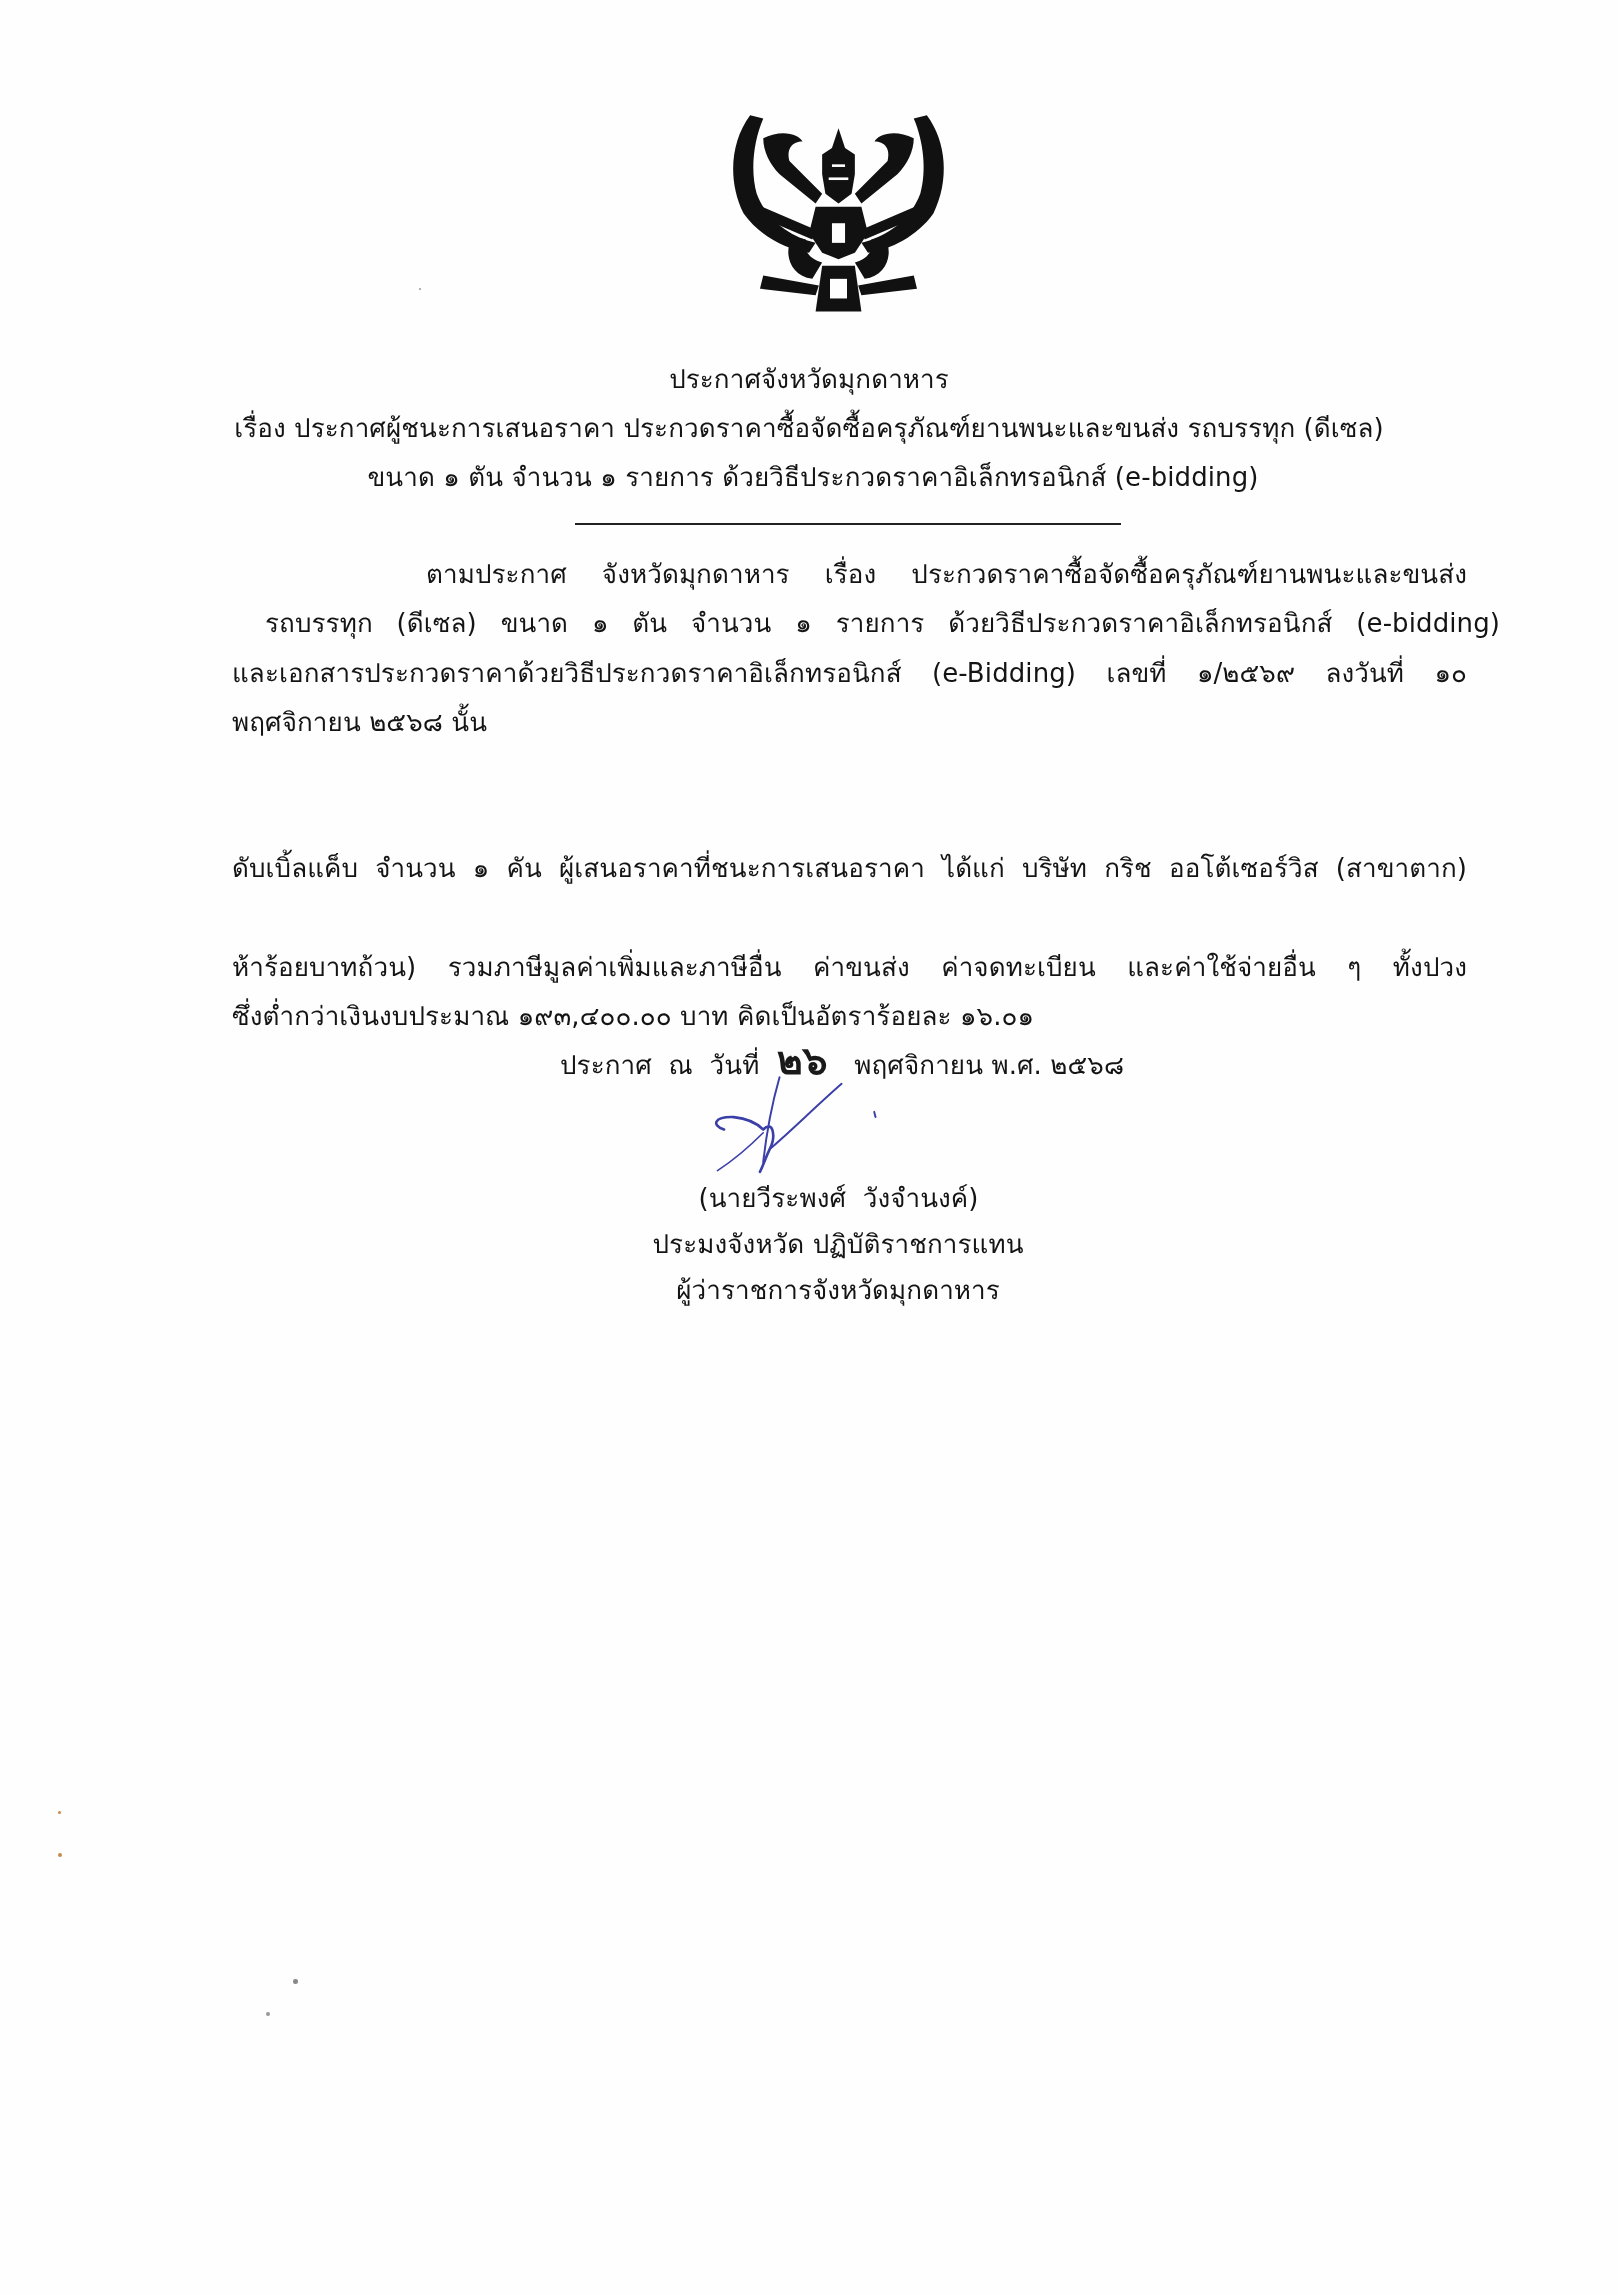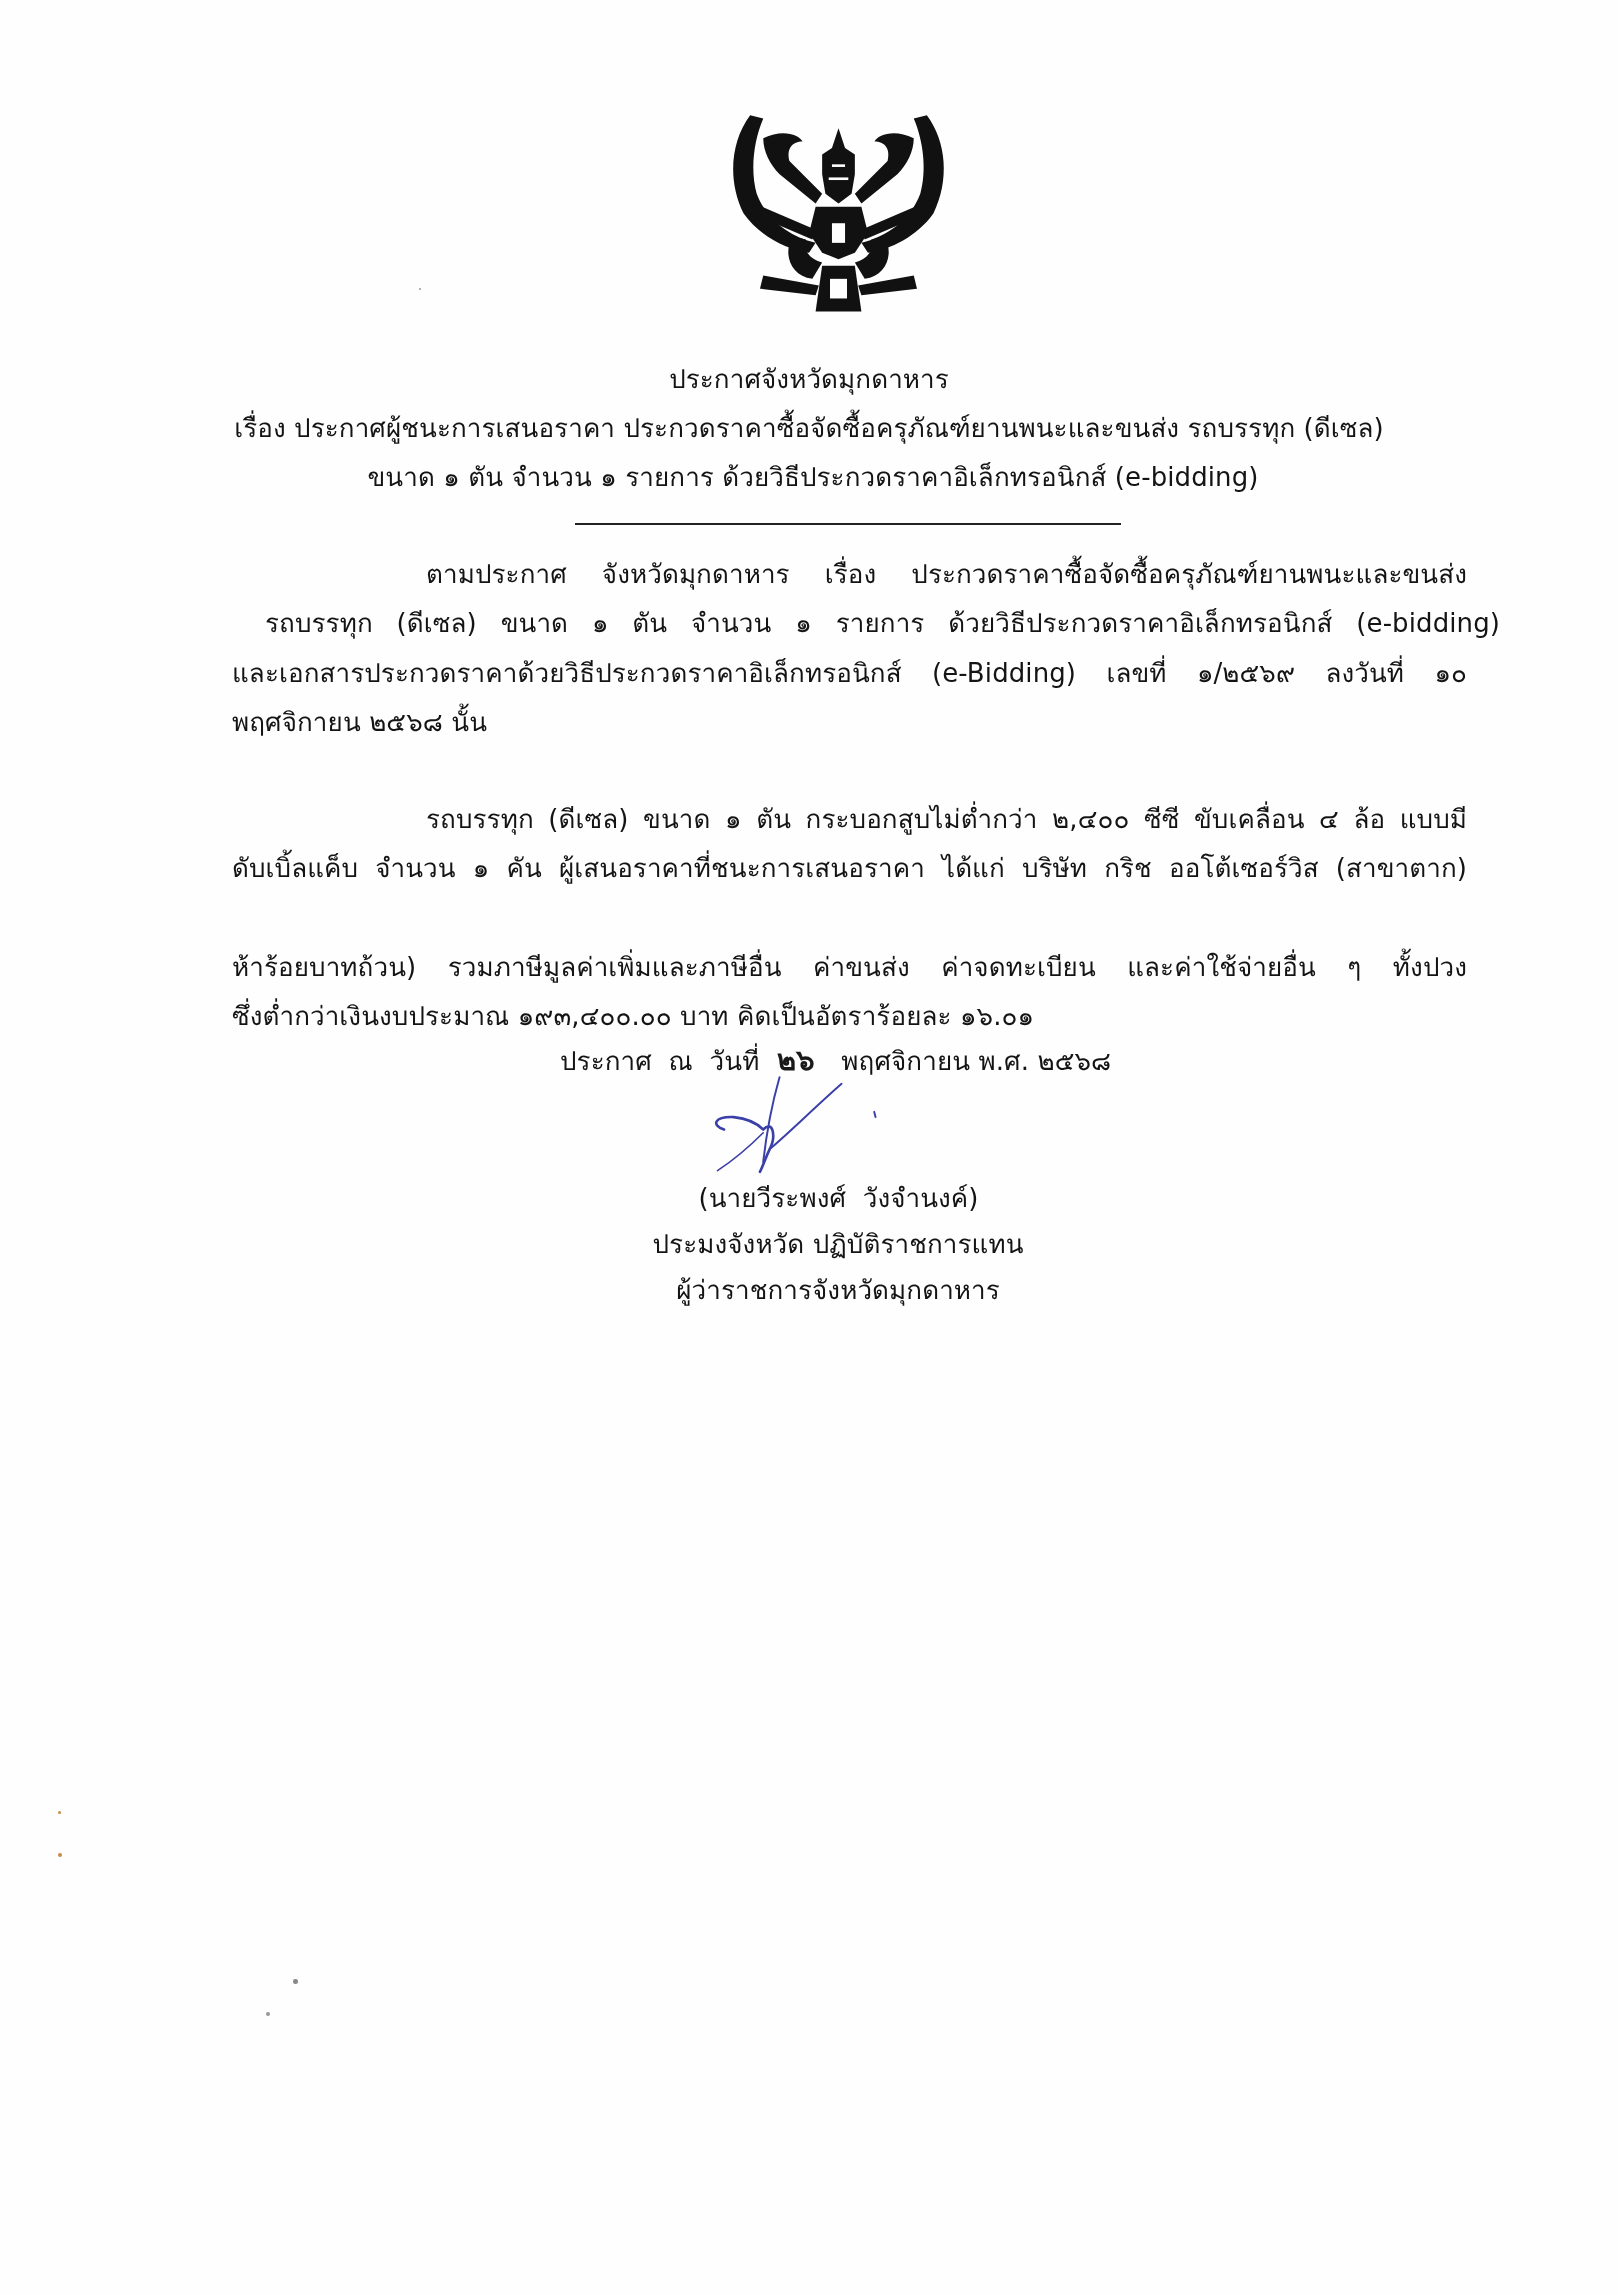--- a/index.html
+++ b/index.html
@@ -17,21 +17,21 @@
   .center { text-align: center; }
   .justify {
     text-align: justify; text-align-last: justify; white-space: normal;
     overflow: hidden; height: 39px;
   }
   .divider {
     position: absolute; left: 575px; top: 523px; width: 546px; height: 2px;
     background: #222;
   }
   .signature { position: absolute; left: 704px; top: 1074px; width: 249px; height: 111px; }
-  .handwritten { font-weight: bold; font-size: 29px; color: #1a1a1a; }
+  .handwritten { font-weight: bold; font-size: 39px; color: #1a1a1a; }
   .speck { position: absolute; border-radius: 50%; }
 </style>
 </head>
 <body>
 
 <div class="page">
 
   <svg class="emblem" viewBox="0 0 350 325">
     <g fill="#111">
 
@@ -66,21 +66,20 @@
   <div class="line center" style="left:0; width:1618px; top:360px;">ประกาศจังหวัดมุกดาหาร</div>
   <div class="line center" style="left:4px; width:1618px; top:458px;">ขนาด ๑ ตัน จำนวน ๑ รายการ ด้วยวิธีประกวดราคาอิเล็กทรอนิกส์ (e-bidding)</div>
 
   <div class="divider"></div>
 
   <div class="line justify" style="left:426px; width:1041px; top:555px;">ตามประกาศ จังหวัดมุกดาหาร เรื่อง ประกวดราคาซื้อจัดซื้อครุภัณฑ์ยานพนะและขนส่ง</div>
   <div class="line justify" style="left:232px; width:1235px; top:604px;margin-left:33px;">รถบรรทุก (ดีเซล) ขนาด ๑ ตัน จำนวน ๑ รายการ ด้วยวิธีประกวดราคาอิเล็กทรอนิกส์ (e-bidding)</div>
   <div class="line justify" style="left:232px; width:1235px; top:654px;">และเอกสารประกวดราคาด้วยวิธีประกวดราคาอิเล็กทรอนิกส์ (e-Bidding) เลขที่ ๑/๒๕๖๙ ลงวันที่ ๑๐</div>
   <div class="line" style="left:232px; top:703px;">พฤศจิกายน ๒๕๖๘ นั้น</div>
 
-  <div class="line justify" style="left:426px; width:1041px; top:800px;">รถบรรทุก (ดีเซล) ขนาด ๑ ตัน กระบอกสูบไม่ต่ำกว่า ๒,๔๐๐ ซีซี ขับเคลื่อน ๔ ล้อ แบบมี</div>
   <div class="line justify" style="left:232px; width:1235px; top:849px;">ดับเบิ้ลแค็บ จำนวน ๑ คัน ผู้เสนอราคาที่ชนะการเสนอราคา ได้แก่ บริษัท กริช ออโต้เซอร์วิส (สาขาตาก)</div>
   <div class="line justify" style="left:232px; width:1235px; top:948px;">ห้าร้อยบาทถ้วน) รวมภาษีมูลค่าเพิ่มและภาษีอื่น ค่าขนส่ง ค่าจดทะเบียน และค่าใช้จ่ายอื่น ๆ ทั้งปวง</div>
   <div class="line" style="left:232px; top:997px;">ซึ่งต่ำกว่าเงินงบประมาณ ๑๙๓,๔๐๐.๐๐ บาท คิดเป็นอัตราร้อยละ ๑๖.๐๑</div>
 
   <div class="line" style="left:560px; top:1041px;">
     <span style="white-space:pre;">ประกาศ  ณ  วันที่</span>
     <span class="handwritten" style="margin:0 18.3px 0 9.2px;">๒๖</span>
     <span>พฤศจิกายน พ.ศ. ๒๕๖๘</span>
   </div>
 

